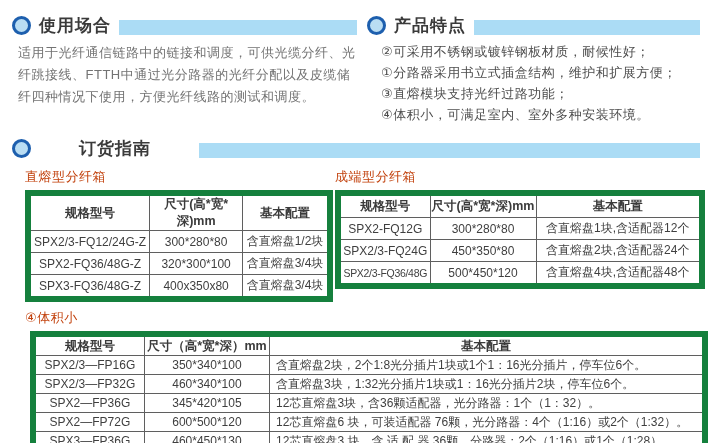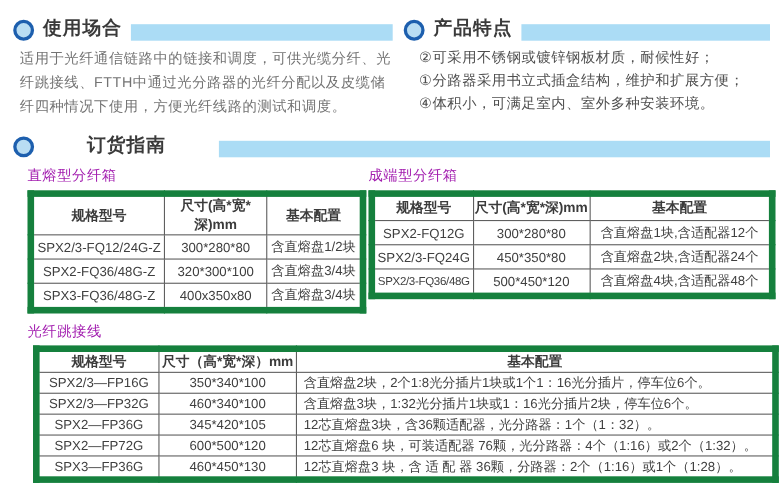--- a/index.html
+++ b/index.html
@@ -4,21 +4,21 @@
 <style>
   html,body{margin:0;padding:0;}
   body{
     width:708px;height:443px;overflow:hidden;background:#ffffff;
     font-family:"Liberation Sans","DejaVu Sans",sans-serif;color:#3c3c3c;
     -webkit-font-smoothing:antialiased;
   }
   .page{position:relative;width:708px;height:443px;}
 
   
-  .sec-header{display:flex;align-items:flex-end;gap:8px;}
+  .sec-header{display:flex;align-items:center;gap:8px;}
   .ring{
     width:13px;height:13px;border-radius:50%;flex:0 0 auto;
     border:3px solid #1d5fae;background:#b9ddf3;box-sizing:content-box;
   }
   .sec-title{
     font-size:17px;font-weight:bold;color:#3a3a3a;margin:0;white-space:nowrap;
     letter-spacing:1px;
   }
   .accent-bar{height:15px;background:#abdcf5;flex:1 1 auto;margin-top:3px;}
 
@@ -33,21 +33,21 @@
     list-style:none;margin:4px 0 0 14px;padding:0;font-size:13px;line-height:21px;color:#4e4e4e;
     letter-spacing:0.5px;
   }
 
   .ordering-header{margin:12px 8px 0 12px;gap:48px;}
 
   
   .tables-row{display:flex;margin:8px 0 0 25px;}
   .tbl-block-left{width:308px;flex:0 0 auto;}
   .tbl-block-right{margin-left:2px;flex:0 0 auto;}
-  .tbl-title{font-size:13px;color:#a21caf;margin:0 0 4px 0;letter-spacing:0.5px;}
+  .tbl-title{font-size:13px;color:#c2410c;margin:0 0 4px 0;letter-spacing:0.5px;}
   table{border-collapse:collapse;table-layout:fixed;background:#fff;}
   table,td,th{border:1px solid #5f5f5f;}
   table{border:6px solid #15803d;}
   th{font-size:12.5px;font-weight:bold;color:#3b3b3b;padding:0;}
   td{font-size:12px;color:#3f3f3f;text-align:center;padding:0 2px;overflow:hidden;white-space:nowrap;}
   .t-small td,.t-small th{height:21px;}
   .cfg-left{text-align:left;padding-left:6px;}
   .condensed{font-size:10.5px;letter-spacing:-0.3px;}
 
   .tbl-block-left table col:nth-child(1){width:122px;}
@@ -83,20 +83,21 @@
 
     <section class="col-features">
       <div class="sec-header">
         <span class="ring"></span>
         <h2 class="sec-title">产品特点</h2>
         <span class="accent-bar"></span>
       </div>
       <ul class="features-list">
         <li>②可采用不锈钢或镀锌钢板材质，耐候性好；</li>
         <li>①分路器采用书立式插盒结构，维护和扩展方便；</li>
+        <li>③直熔模块支持光纤过路功能；</li>
         <li>④体积小，可满足室内、室外多种安装环境。</li>
       </ul>
     </section>
   </div>
 
   <div class="sec-header ordering-header">
     <span class="ring"></span>
     <h2 class="sec-title">订货指南</h2>
     <span class="accent-bar"></span>
   </div>
@@ -165,21 +166,21 @@
           <td>500*450*120</td>
           <td>含直熔盘4块,含适配器48个</td>
         </tr>
       </tbody>
         </table>
     </div>
 
   </div>
 
   <div class="tbl-block-bottom">
-    <div class="tbl-title">光纤跳接线</div>
+    <div class="tbl-title">④体积小</div>
     <table class="t-big">
       <colgroup>
           <col>
           <col>
           <col>
         </colgroup>
       <tbody>
           <tr>
         <th>规格型号</th>
         <th>尺寸（高*宽*深）mm</th>

